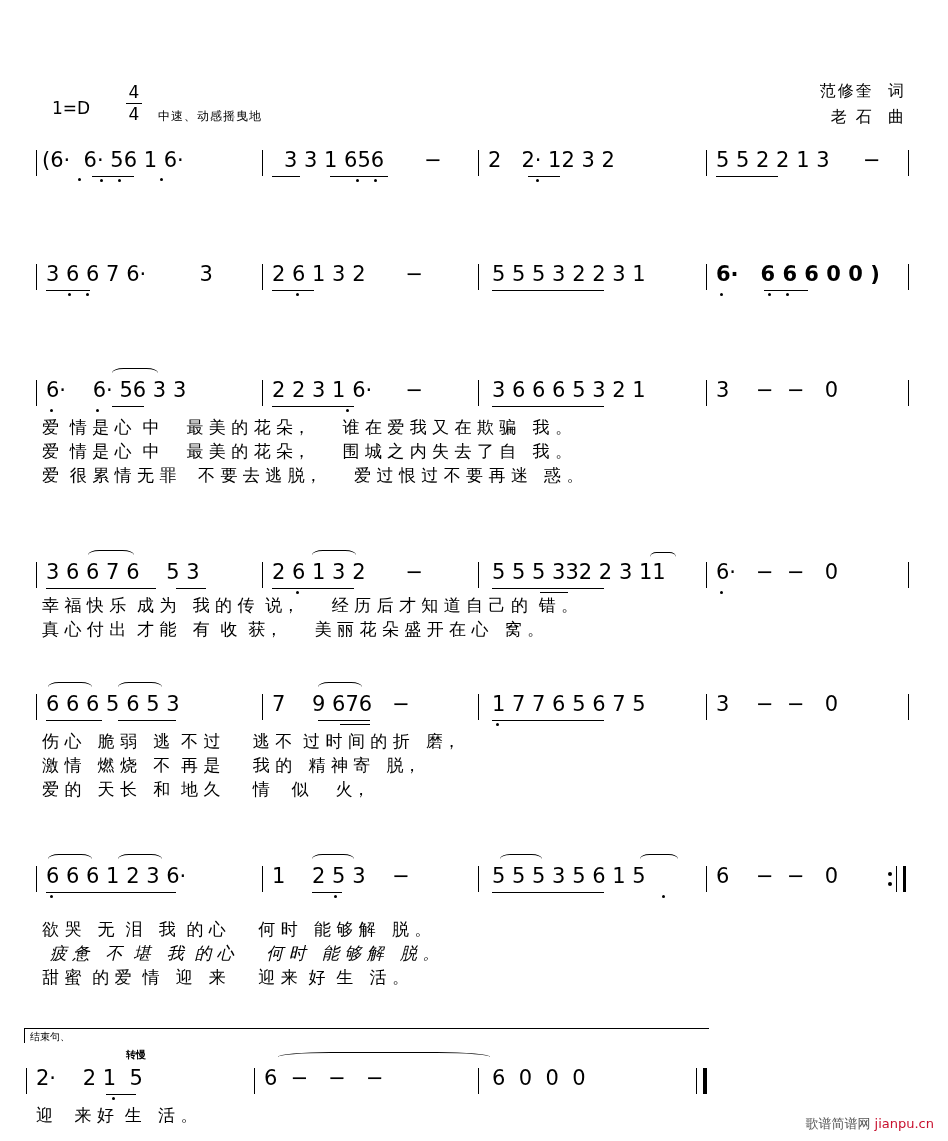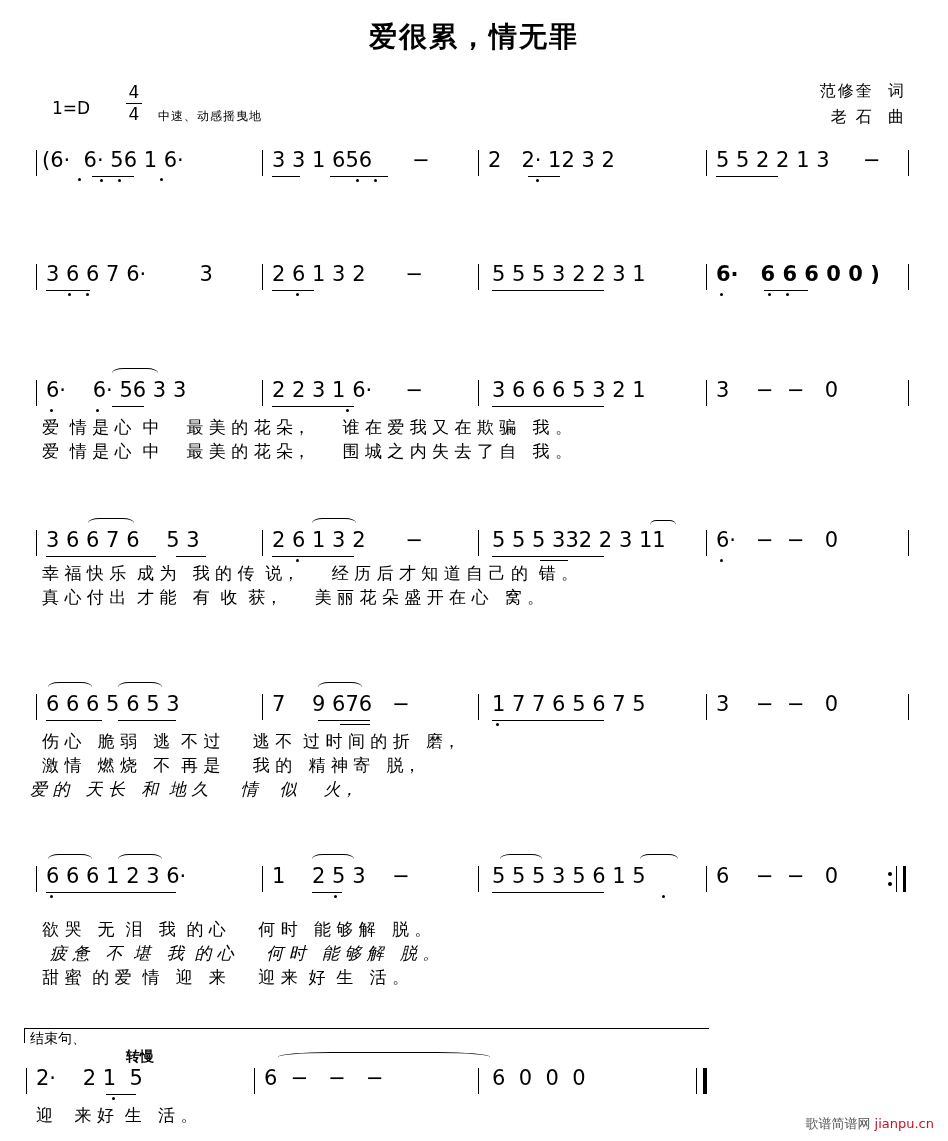--- a/index.html
+++ b/index.html
@@ -103,41 +103,40 @@
 
   
   .endbox{
     position:absolute;
     border-left:1px solid #000;
     border-top:1px solid #000;
   }
   .endlabel{
     position:absolute;
     font-family:Liberation Sans, sans-serif;
-    font-size:14px;
+    font-size:10px;
   }
   .watermark{
     position:absolute;right:14px;bottom:8px;
     font-family:"DejaVu Sans", sans-serif;
     font-size:13px;
     color:#6b6b6b;
   }
   .watermark .cn{color:#555;}
   .watermark .en{color:#c8102e;}
   .repeat-dots{position:absolute;}
   .repeat-dots i{
     position:absolute;display:block;width:4px;height:4px;border-radius:50%;background:#000;left:0;
   }
 </style>
 </head>
 <body>
 
 <div class="sheet">
 
-  <div class="title">爱很累，情无罪</div>
 
   <div class="credits">
     <div>范修奎  词</div>
     <div>老 石  曲</div>
   </div>
 
   <div class="keysig">1=D</div>
 
   <div class="meter">
     <span class="num">4</span>
@@ -151,21 +150,21 @@
     <div class="notes">
       <span class="barline" style="left:36px;"></span>
       <span class="seg" style="left:42px;">(6·  6· 56 1 6·</span>
       <span class="beam" style="left:92px;top:28px;width:42px;"></span>
       <span class="dotlow" style="left:78px;top:30px;"></span>
       <span class="dotlow" style="left:100px;top:31px;"></span>
       <span class="dotlow" style="left:118px;top:31px;"></span>
       <span class="dotlow" style="left:160px;top:30px;"></span>
 
       <span class="barline" style="left:262px;"></span>
-      <span class="seg" style="left:272px;">3 3 1 656      −</span>
+      <span class="seg" style="left:284px;">3 3 1 656      −</span>
       <span class="beam" style="left:272px;top:28px;width:28px;"></span>
       <span class="beam" style="left:330px;top:28px;width:58px;"></span>
       <span class="dotlow" style="left:356px;top:31px;"></span>
       <span class="dotlow" style="left:374px;top:31px;"></span>
 
       <span class="barline" style="left:478px;"></span>
       <span class="seg" style="left:488px;">2   2· 12 3 2</span>
       <span class="beam" style="left:528px;top:28px;width:32px;"></span>
       <span class="dotlow" style="left:536px;top:31px;"></span>
 
@@ -227,23 +226,26 @@
       <span class="seg" style="left:716px;">3    −  −   0</span>
 
       <span class="barline" style="left:908px;"></span>
     </div>
     <div class="lyric" style="margin-top:4px;">
       <span class="w" style="left:42px;">爱  情 是 心  中     最 美 的 花 朵，      谁 在 爱 我 又 在 欺 骗   我 。</span>
     </div>
     <div class="lyric">
       <span class="w" style="left:42px;">爱  情 是 心  中     最 美 的 花 朵，      围 城 之 内 失 去 了 自   我 。</span>
     </div>
-  </div>
-
-  <div class="system" style="top:528px;text-align:right;">
+    <div class="lyric">
+      <span class="w" style="left:42px;">爱  很 累 情 无 罪    不 要 去 逃 脱，      爱 过 恨 过 不 要 再 迷   惑 。</span>
+    </div>
+  </div>
+
+  <div class="system" style="top:560px;text-align:right;">
     <div class="notes">
       <span class="barline" style="left:36px;"></span>
       <span class="seg" style="left:46px;">3 6 6 7 6    5 3</span>
       <span class="slur" style="left:88px;top:-10px;width:46px;"></span>
       <span class="beam" style="left:46px;top:28px;width:110px;"></span>
       <span class="beam" style="left:176px;top:28px;width:30px;"></span>
 
       <span class="barline" style="left:262px;"></span>
       <span class="seg" style="left:272px;">2 6 1 3 2      −</span>
       <span class="slur" style="left:312px;top:-10px;width:44px;"></span>
@@ -295,21 +297,21 @@
 
       <span class="barline" style="left:908px;"></span>
     </div>
     <div class="lyric" style="margin-top:4px;">
       <span class="w" style="left:42px;">伤 心   脆 弱   逃  不 过      逃 不  过 时 间 的 折   磨，</span>
     </div>
     <div class="lyric">
       <span class="w" style="left:42px;">激 情   燃 烧   不  再 是      我 的   精 神 寄   脱，</span>
     </div>
     <div class="lyric">
-      <span class="w" style="left:30px;font-style:italic;">爱 的   天 长   和  地 久      情    似     火，</span>
+      <span class="w" style="left:42px;">爱 的   天 长   和  地 久      情    似     火，</span>
     </div>
   </div>
 
   <div class="system" style="top:864px;">
     <div class="notes">
       <span class="barline" style="left:36px;"></span>
       <span class="seg" style="left:46px;">6 6 6 1 2 3 6·</span>
       <span class="slur" style="left:48px;top:-10px;width:44px;"></span>
       <span class="slur" style="left:118px;top:-10px;width:44px;"></span>
       <span class="beam" style="left:46px;top:28px;width:130px;"></span>

